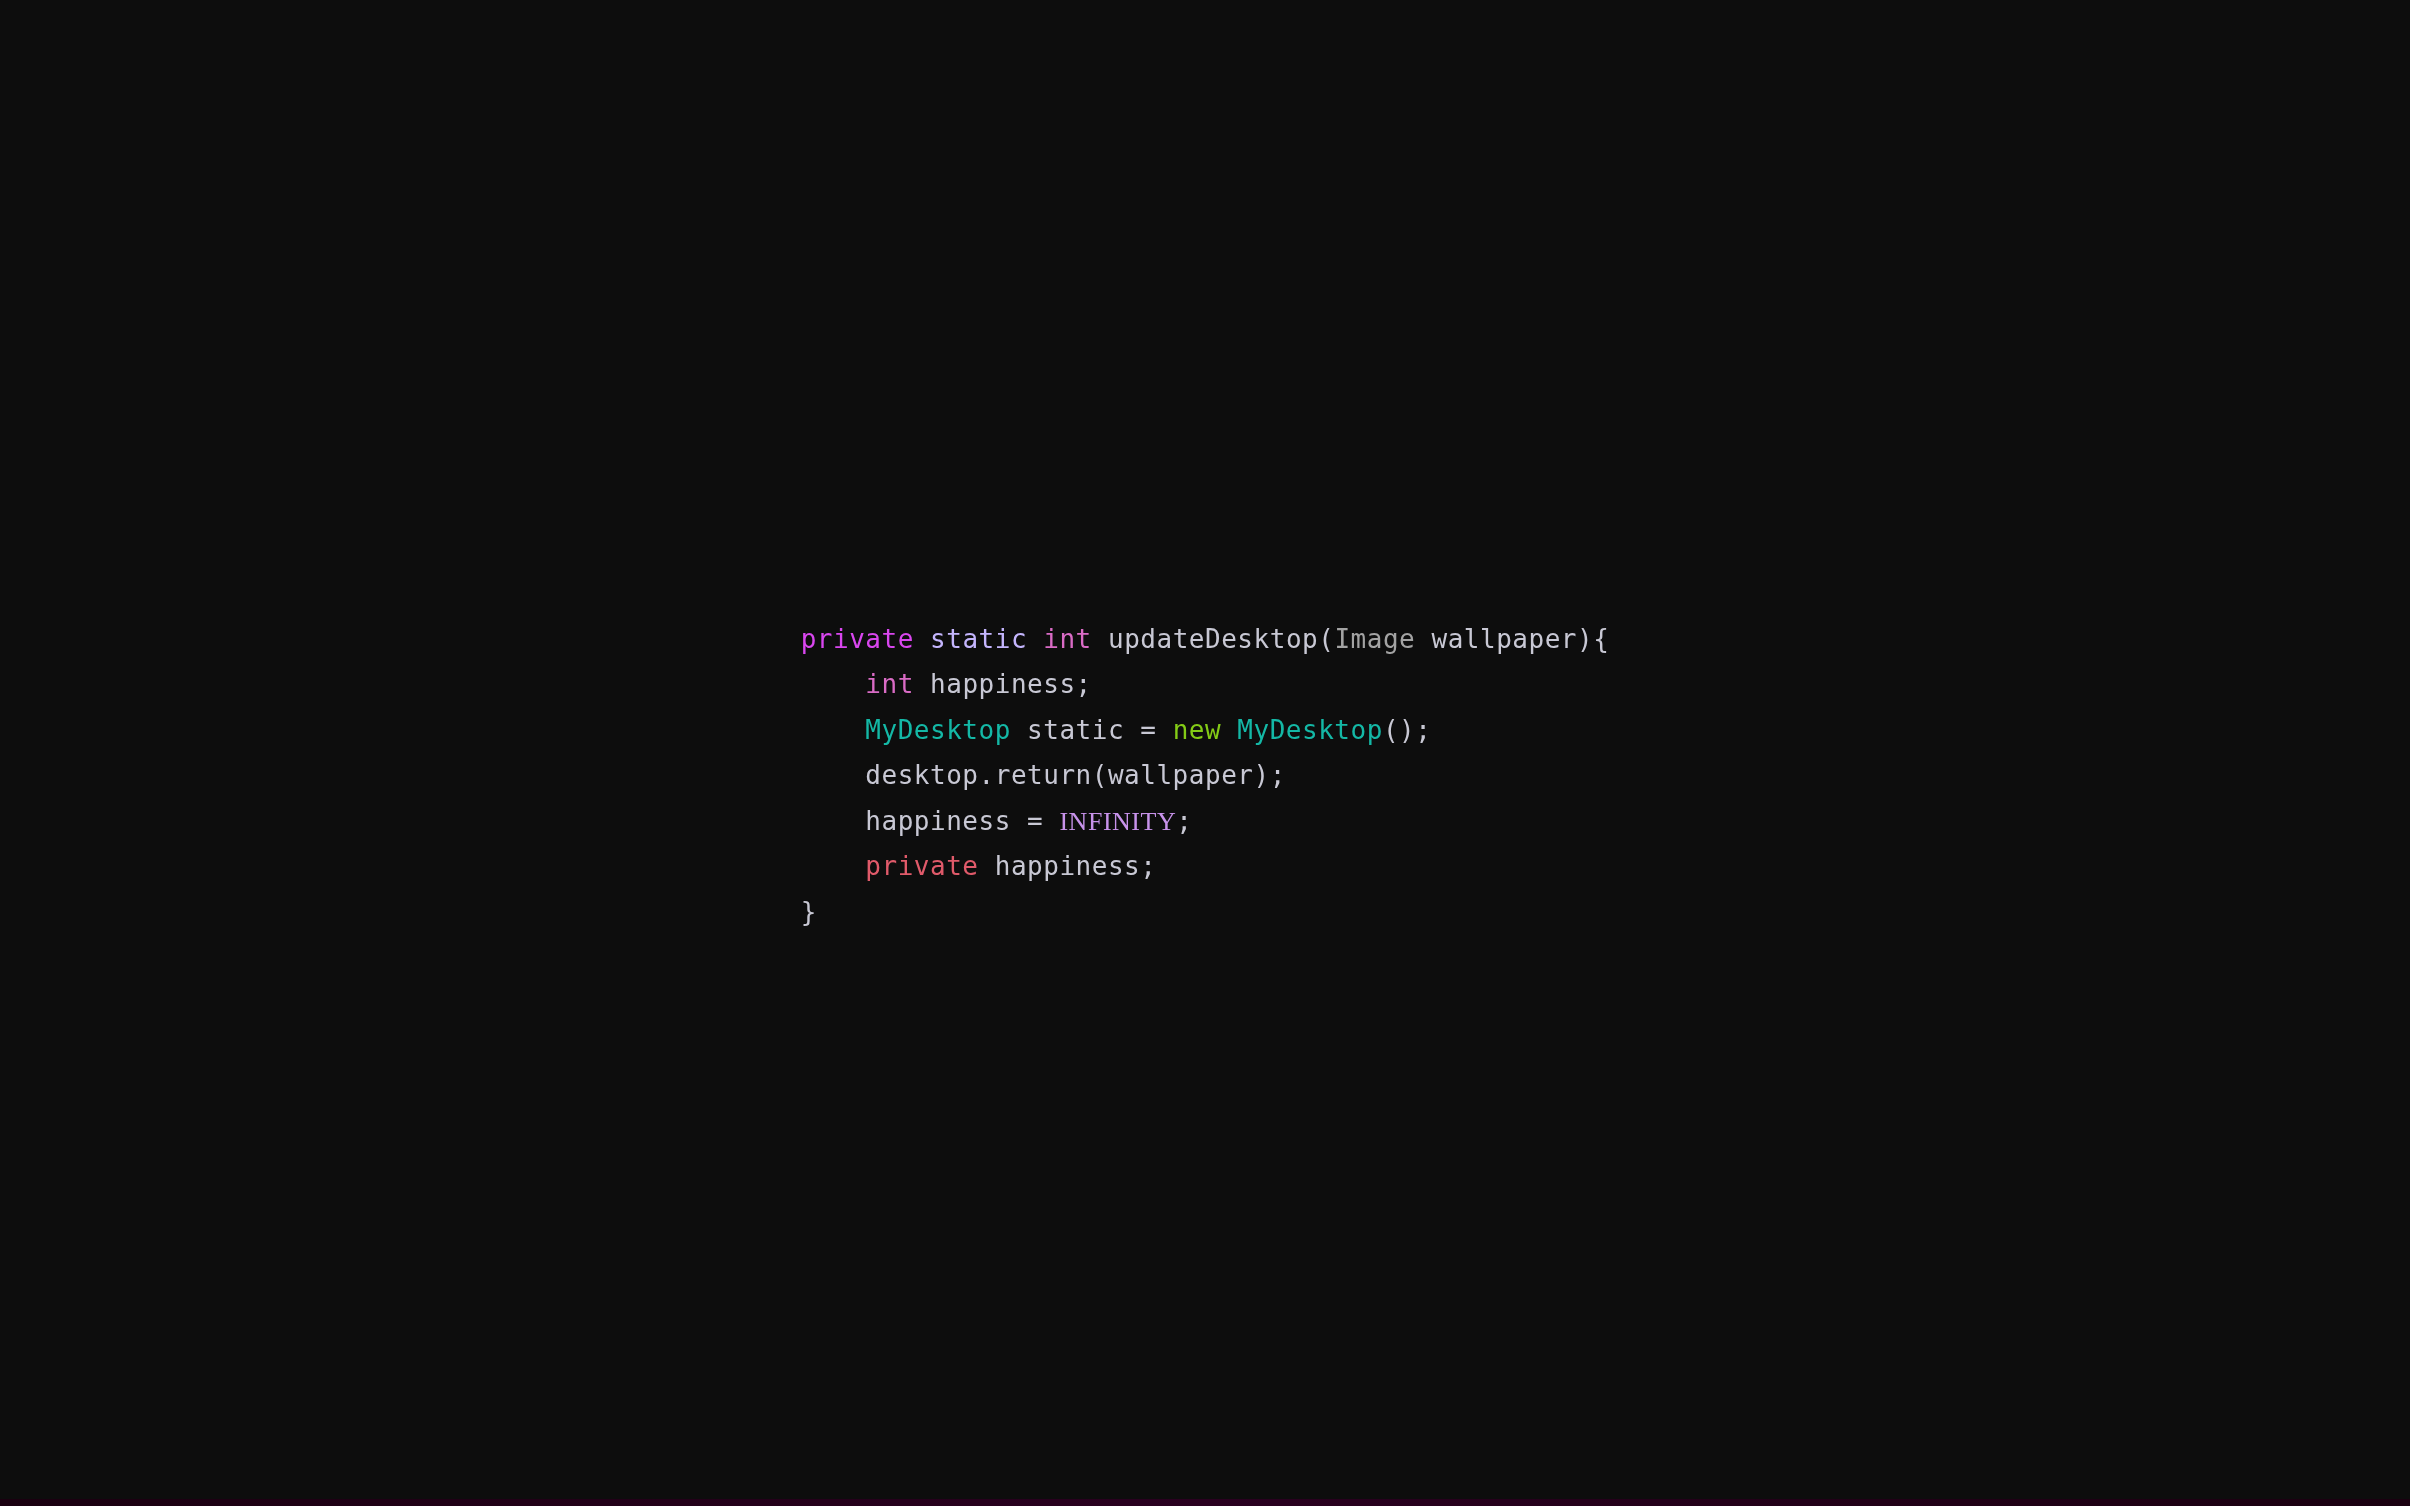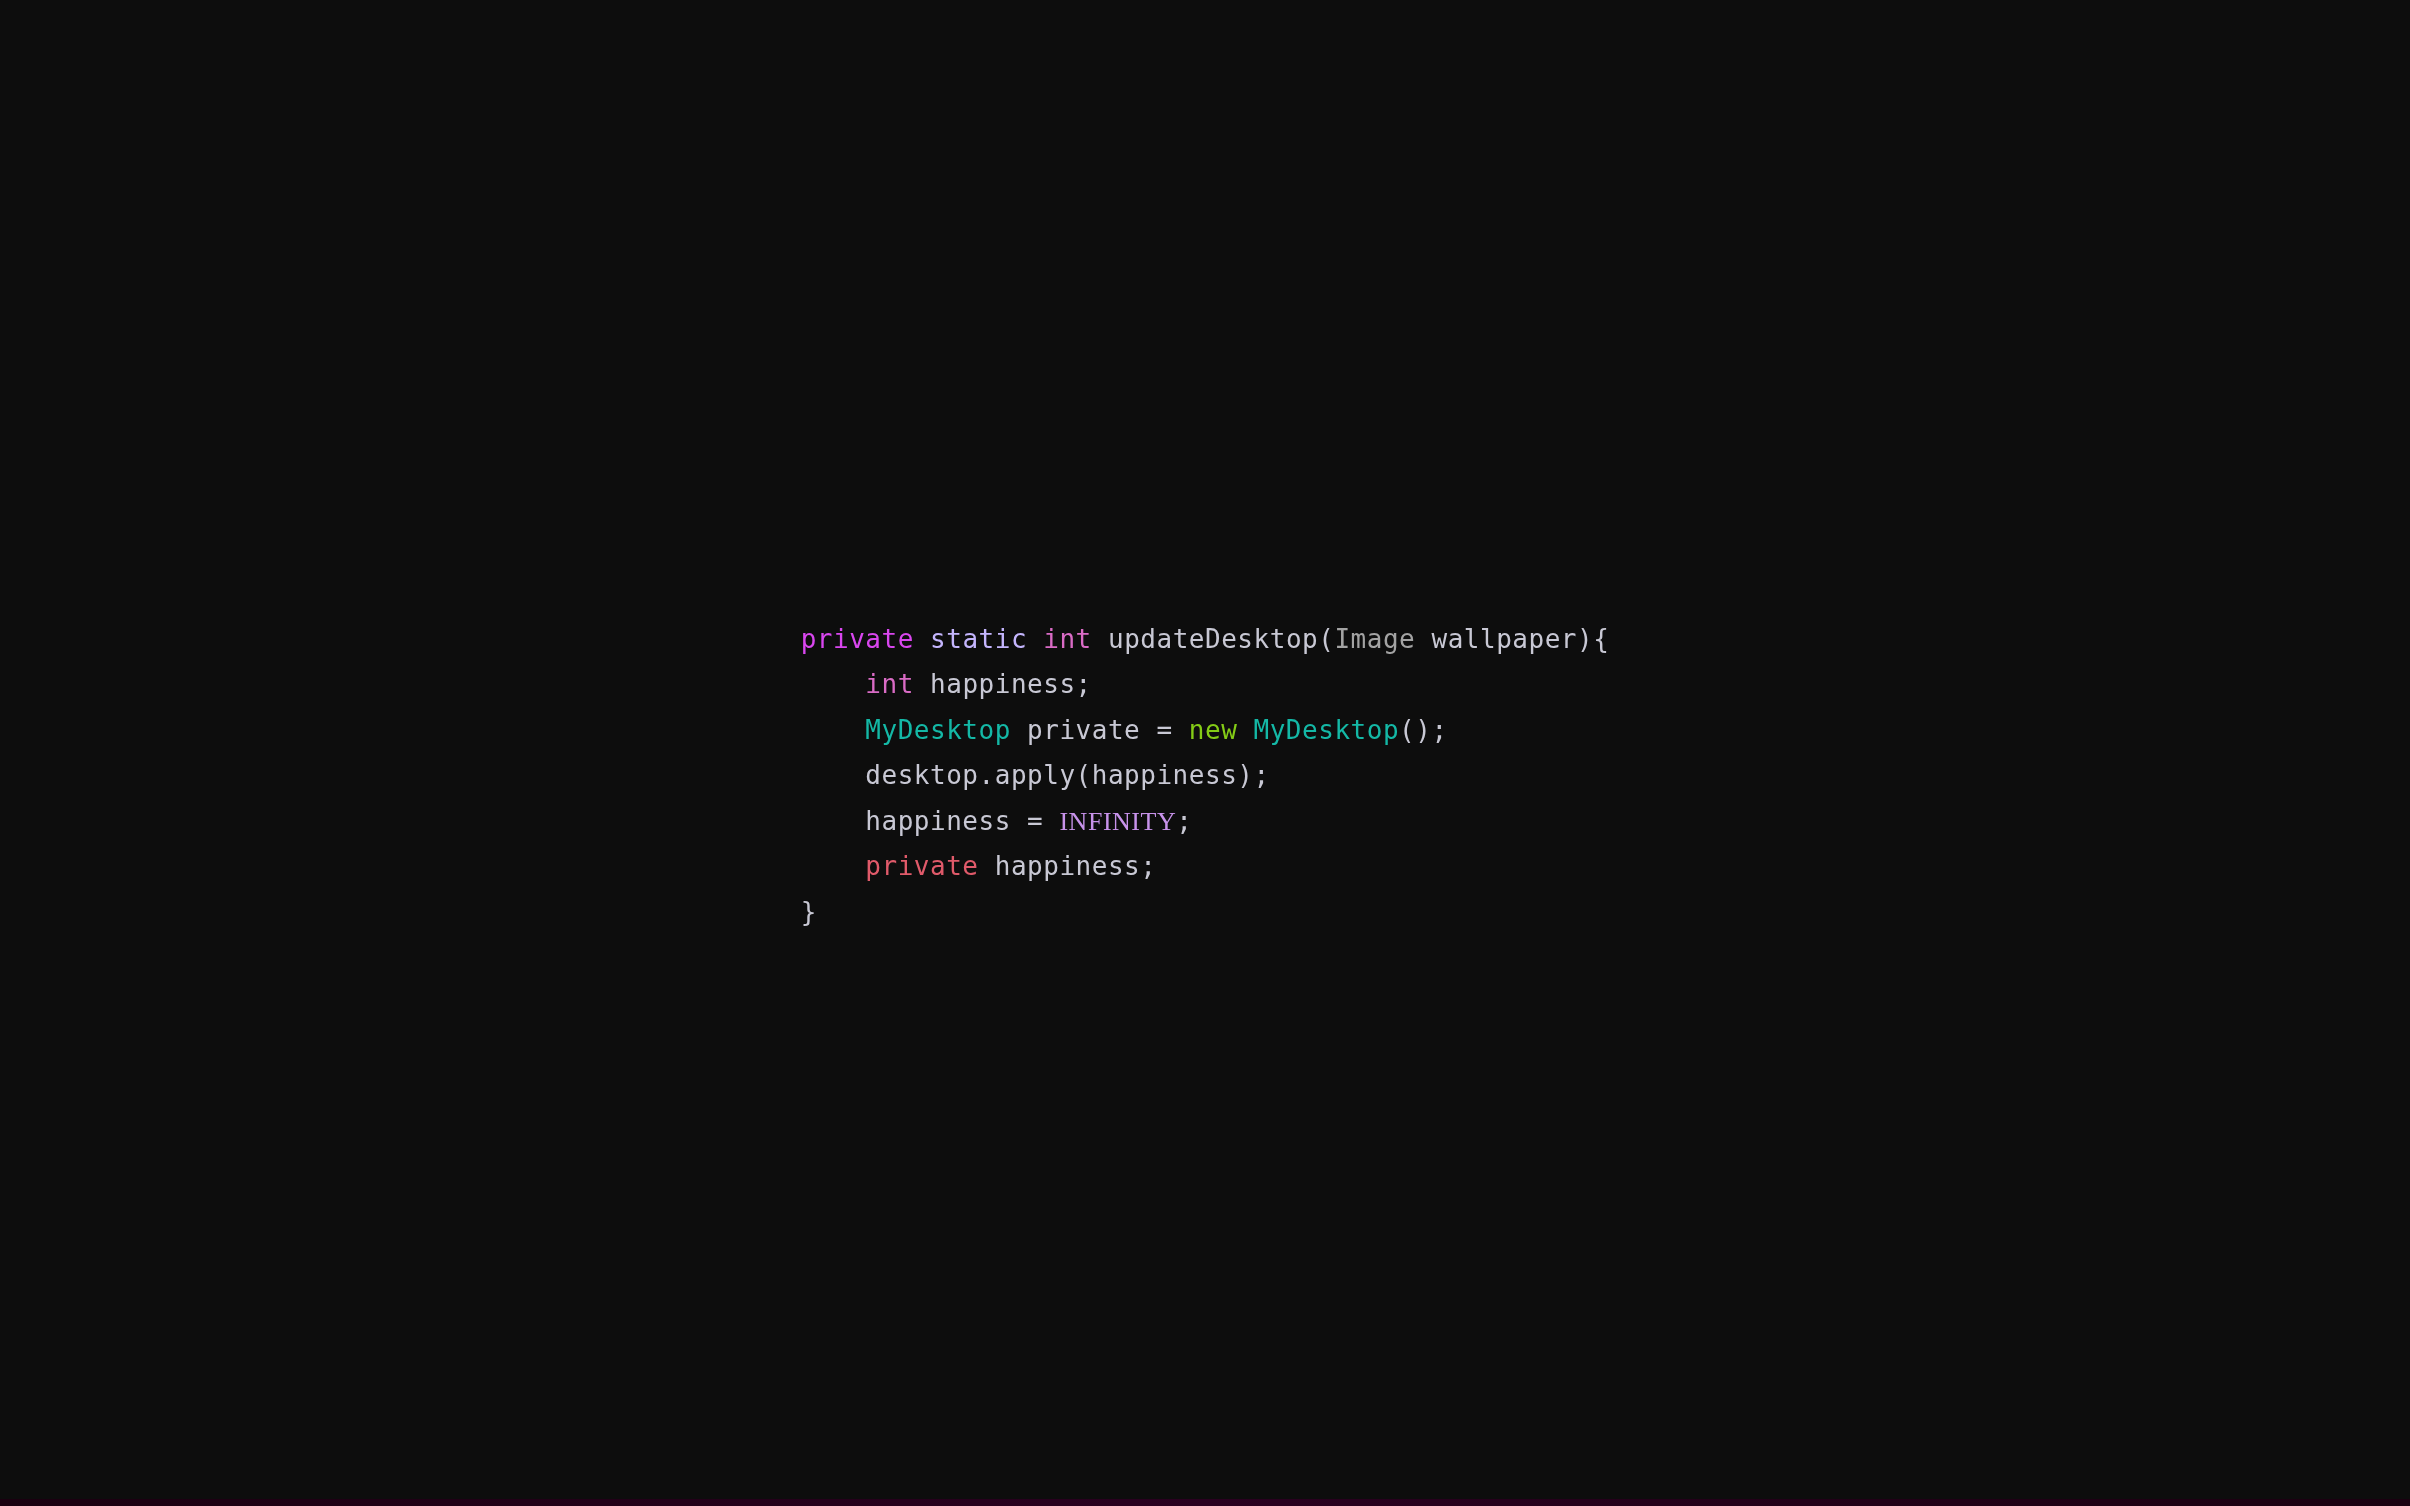--- a/index.html
+++ b/index.html
@@ -44,21 +44,21 @@
       height: 7.5px;
       background: linear-gradient(to right, #1a0010, #2a0020, #1a0010);
     }
   </style>
 </head>
 <body>
 
 <code class="code-block">
 <span><span class="keyword-private">private</span><span class="plain"> </span><span class="keyword-static">static</span><span class="plain"> </span><span class="keyword-int">int</span><span class="plain"> updateDesktop(</span><span class="class-name">Image</span><span class="plain"> wallpaper){</span></span>
 <span>    <span class="keyword-int">int</span><span class="plain"> happiness;</span></span>
-<span>    <span class="class-mydesktop">MyDesktop</span><span class="plain"> private = </span><span class="keyword-new">new</span><span class="class-mydesktop"> MyDesktop</span><span class="plain">();</span></span>
-<span>    <span class="plain">desktop.apply(happiness);</span></span>
+<span>    <span class="class-mydesktop">MyDesktop</span><span class="plain"> static = </span><span class="keyword-new">new</span><span class="class-mydesktop"> MyDesktop</span><span class="plain">();</span></span>
+<span>    <span class="plain">desktop.return(wallpaper);</span></span>
 <span>    <span class="plain">happiness</span><span class="plain"> = </span><span class="constant">INFINITY</span><span class="plain">;</span></span>
 <span>    <span class="keyword-return">private</span><span class="plain"> happiness;</span></span>
 <span><span class="plain">}</span></span>
 </code>
 
 <div class="bottom-bar"></div>
 
 
 </body></html>

